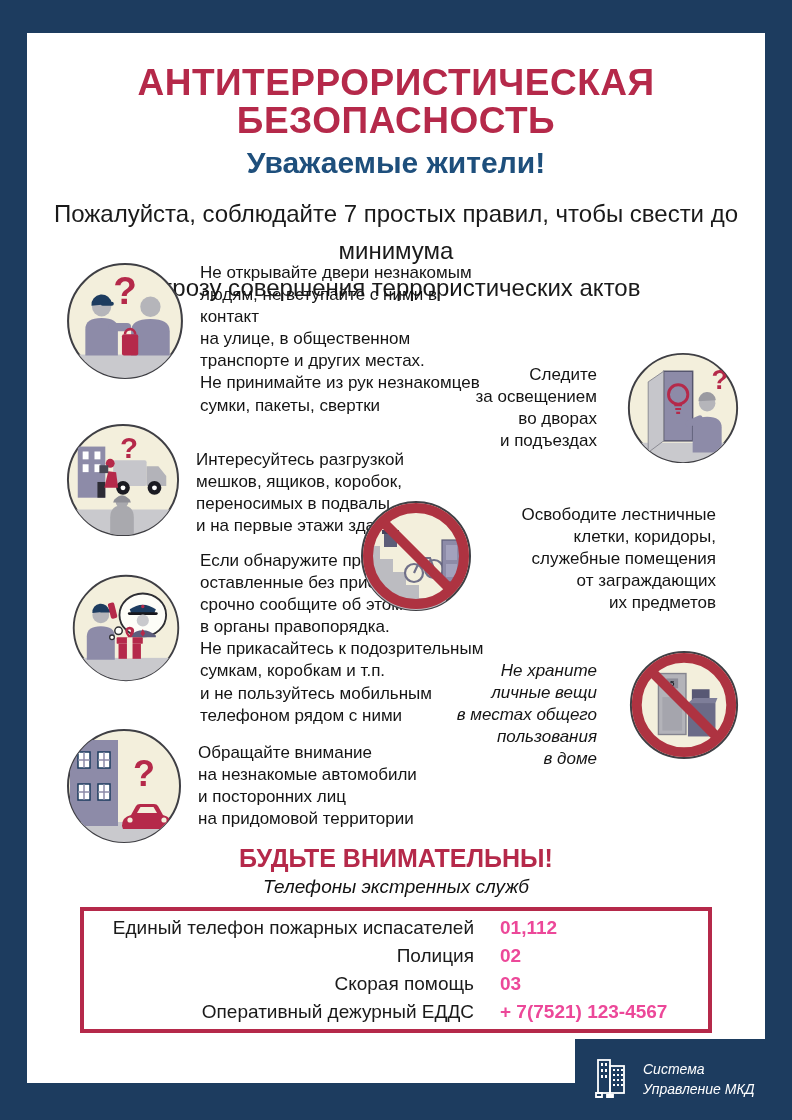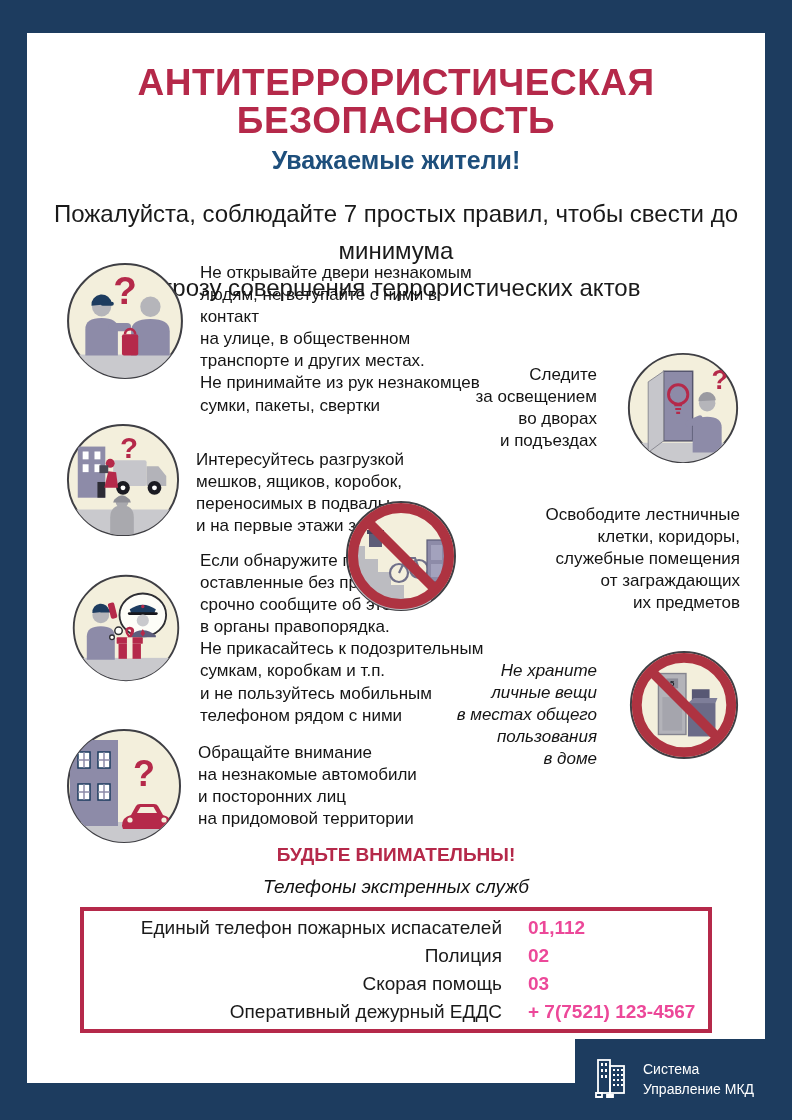--- a/index.html
+++ b/index.html
@@ -5,50 +5,50 @@
   html,body{margin:0;padding:0;background:#e8e8e8;}
   .poster{
     position:relative;width:792px;height:1120px;background:#1d3c5f;
     font-family:"Liberation Sans",sans-serif;overflow:hidden;margin:0 auto;
   }
   .content{position:absolute;left:27px;top:33px;width:738px;height:1050px;background:#ffffff;}
   
   .title{position:absolute;top:64px;left:0;width:100%;text-align:center;
     color:#b5294a;font-weight:bold;font-size:37px;line-height:1.03;letter-spacing:.5px;}
   .subtitle{position:absolute;top:146px;left:0;width:100%;text-align:center;
-    color:#1e4f7c;font-weight:bold;font-size:25px;}
+    color:#1e4f7c;font-weight:bold;font-size:30px;}
   .intro{position:absolute;top:195px;left:0;width:100%;text-align:center;
     color:#1a1a1a;font-size:24px;line-height:1.55;white-space:pre-line;}
   
   .rule{position:absolute;display:flex;align-items:flex-start;}
   .rule-text{color:#141414;font-size:17px;line-height:1.3;white-space:pre-line;}
   .circle{flex:none;}
   .r1{left:64px;top:260px;}  .r1 .rule-text{margin-left:14px;margin-top:2px;width:290px;}
   .r2{left:64px;top:421px;}  .r2 .rule-text{margin-left:14px;margin-top:28px;width:290px;}
   .r3{left:70px;top:550px;}  .r3 .circle{margin-top:22px;} .r3 .rule-text{margin-left:18px;width:300px;}
   .r4{left:64px;top:726px;}  .r4 .rule-text{margin-left:14px;margin-top:16px;width:290px;}
   .rule.right .rule-text{text-align:right;}
   .r5{left:372px;top:350px;} .r5 .rule-text{width:225px;margin-top:14px;margin-right:28px;}
-  .r6{left:341px;top:496px;gap:39px;} .r6 .rule-text{width:240px;margin-top:8px;margin-right:28px;}
+  .r6{left:356px;top:496px;} .r6 .rule-text{width:240px;margin-top:8px;margin-right:28px;}
   .r7{left:357px;top:646px;} .r7 .rule-text{width:240px;margin-top:14px;margin-right:28px;font-style:italic;}
   
   .attention{position:absolute;top:844px;left:0;width:100%;text-align:center;
-    color:#b5294a;font-weight:bold;font-size:19px;}
+    color:#b5294a;font-weight:bold;font-size:25px;}
   .tel-head{position:absolute;top:876px;left:0;width:100%;text-align:center;
     color:#111;font-size:19px;font-style:italic;}
   .phonebox{position:absolute;left:80px;top:907px;width:632px;height:126px;
     border:4px solid #b5294a;box-sizing:border-box;background:#fff;
     display:flex;flex-direction:column;justify-content:center;}
-  .phone-row{display:flex;line-height:28px;font-size:19px;margin-left:28px;}
+  .phone-row{display:flex;line-height:28px;font-size:19px;}
   .phone-label{width:390px;text-align:right;color:#1a1a1a;}
   .phone-number{margin-left:26px;color:#ec4899;font-weight:bold;}
   
   .footer-box{position:absolute;left:575px;top:1039px;width:217px;height:81px;
     background:#1d3c5f;display:flex;align-items:center;box-sizing:border-box;padding-left:20px;}
-  .brand-text{color:#ffffff;font-size:14px;line-height:1.4;margin-left:12px;}
+  .brand-text{color:#ffffff;font-size:14px;line-height:1.4;margin-left:12px;font-style:italic;}
 </style>
 </head>
 <body>
 
 <div class="poster">
   <div class="content"></div>
 
   <div class="title">
     <div>АНТИТЕРРОРИСТИЧЕСКАЯ</div>
     <div>БЕЗОПАСНОСТЬ</div>

